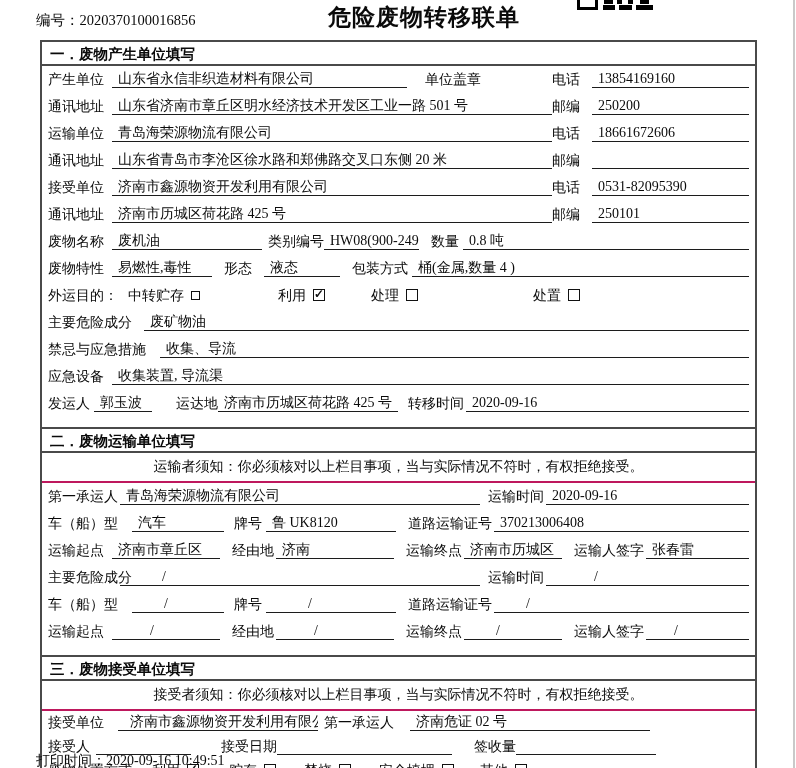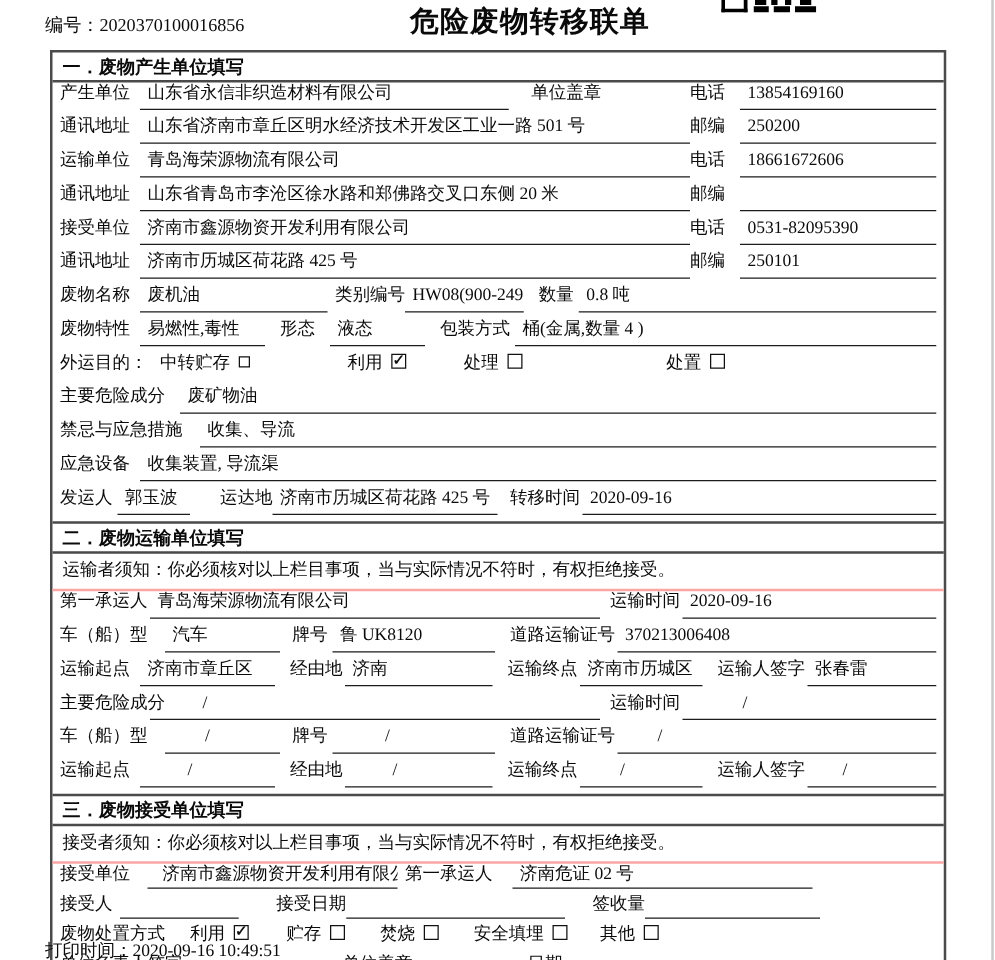--- a/index.html
+++ b/index.html
@@ -9,25 +9,25 @@
     font-family:"Liberation Serif","DejaVu Serif",serif;
     color:#0a0a0a; font-size:14px; overflow:hidden;
   }
   .doc-number { position:absolute; left:36px; top:11px; font-size:14.5px; white-space:nowrap; }
   .page-title { position:absolute; left:328px; top:2px; margin:0; font-size:23px; font-weight:bold; letter-spacing:1px; white-space:nowrap; }
   .qr { position:absolute; left:577px; top:0; }
   .edge-line { position:absolute; right:1px; top:0; height:100%; width:2px; background:#c9c9c9; }
 
   .form { position:absolute; left:40px; top:40px; width:717px; border:2px solid #4a4a4a; background:#fff; }
   .section { width:100%; }
-  .section.mid { border-top:2px solid #4a4a4a; }
+  .section.mid { border-top:2px solid #4a4a4a;margin-top:10px; }
   .sec-title { font-weight:bold; font-size:14.5px; padding:3px 8px 2px 8px; height:24px; line-height:18px; border-bottom:2px solid #4a4a4a; }
-  .note { height:30px; padding:5px 8px; line-height:18px; border-bottom:2px solid #fca5a5; white-space:nowrap; }
-
-  .row { display:flex; padding:0 6px 5px 6px; height:27px; }
+  .note { height:30px; padding:5px 8px; line-height:18px; border-bottom:2px solid #be185d; white-space:nowrap;text-align:center; }
+
+  .row { display:flex; align-items:flex-end; padding:0 6px 5px 6px; height:27px; }
   .s3 .row { height:24px; padding-bottom:4px; }
   .lbl { flex:none; white-space:nowrap; line-height:17px; }
   .val { flex:none; border-bottom:1px solid #1c1c1c; white-space:nowrap; overflow:hidden; padding:0 2px 0 6px; line-height:17px; min-height:17px; }
   .fx { flex:1 1 auto; }
   .plain { flex:none; white-space:nowrap; line-height:17px; }
 
   .grp { flex:none; white-space:nowrap; line-height:17px;font-family:Liberation Serif, serif; }
   .cb { display:inline-block; width:12px; height:12px; border:1.5px solid #111; margin-left:7px; position:relative; vertical-align:-1px; }
   .cb.sm { width:9px; height:9px; vertical-align:0; }
   .cb.checked::after { content:"✓"; position:absolute; left:0px; top:-4px; font-size:12px; font-weight:bold; color:#111; }

